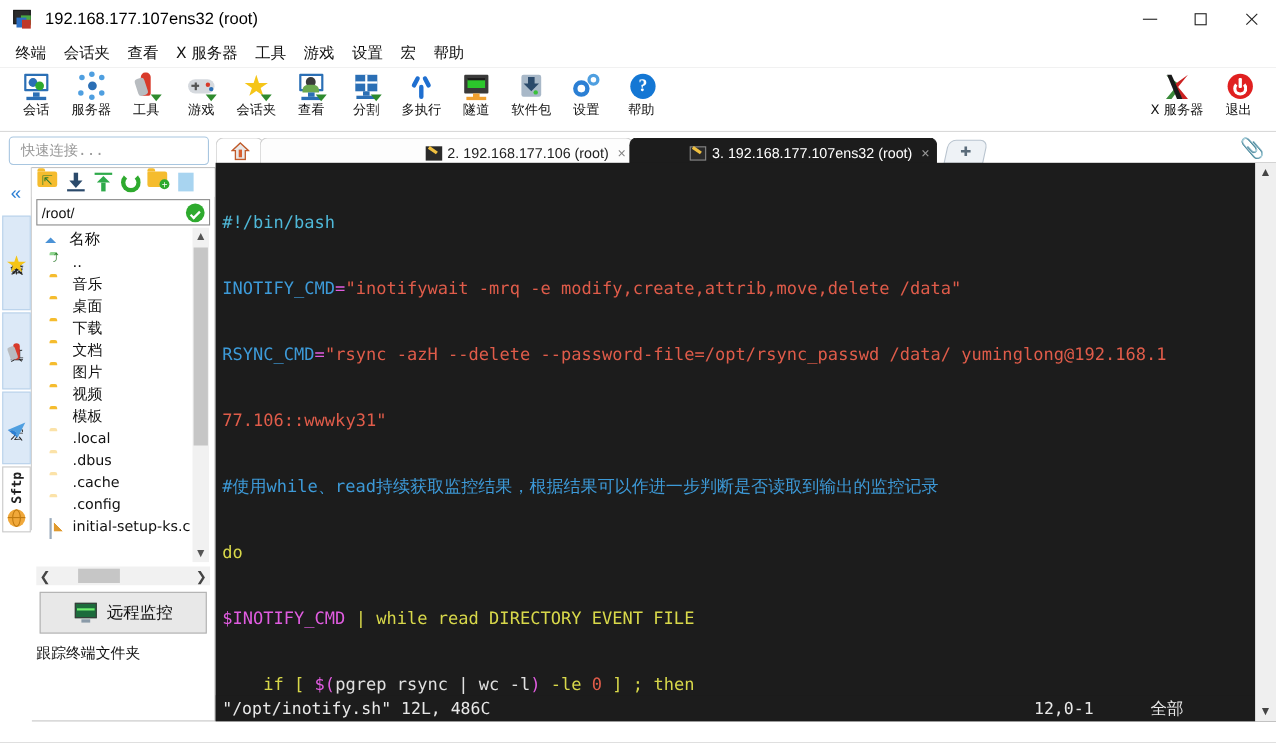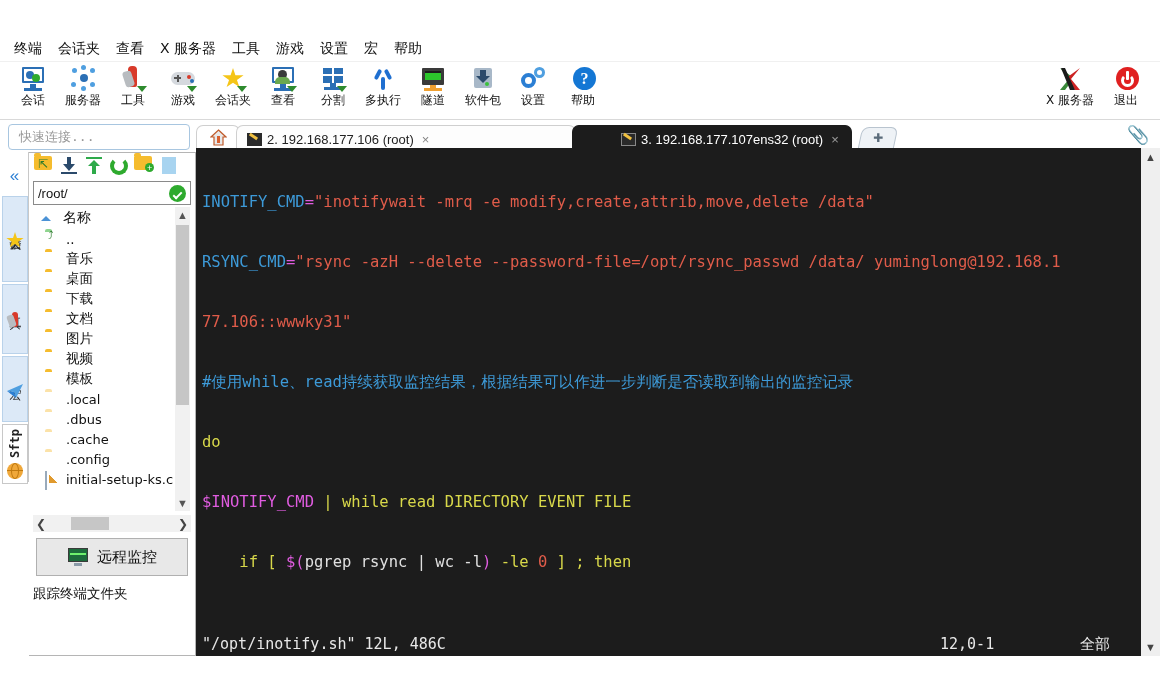--- a/index.html
+++ b/index.html
@@ -233,21 +233,21 @@
     position: absolute; left: 196px; top: 120px; width: 964px; height: 33px;
     background: #ffffff;
   }
   .tabstrip .bg-dark {
     position:absolute; left:0; top:0; width:100%; height:33px; background:#ffffff;
   }
   .tabwrap { position: absolute; left: 0; top: 0; height: 33px; display: flex; align-items: flex-end; }
   .tab {
     height: 28px; display: flex; align-items: center; padding: 0 6px 0 10px;
     border-top-left-radius: 7px; border-top-right-radius: 7px;
-    position: relative; margin-right: -4px;
+    position: relative; margin-right: -4px; justify-content: flex-end;
   }
   .tab.home { background: #fff; width: 44px; justify-content:center; padding:0; border:1px solid #cfcfcf; border-bottom:none;}
   .tab.inactive { background: #fdfdfd; border:1px solid #cfcfcf; border-bottom:none; color:#222;}
   .tab.active { background: #1c1c1c; color:#fff; border:1px solid #1c1c1c; border-bottom:none;}
   .tab .ticon { width:15px; height:13px; margin-right:5px; position:relative; flex:none;}
   .tab .tlbl { font-size:13px; white-space:nowrap; font-family:"Liberation Sans", sans-serif;}
   .tab .tclose { margin-left:8px; font-size:13px; opacity:.55; }
   .tab.newtab {
     width: 36px; height:22px; background:#eef2f6; border:1px solid #b9c4cf;
     justify-content:center; padding:0; color:#5a6b7a; font-size:12px;
@@ -288,33 +288,53 @@
     position:absolute; left:0; bottom:0; width:945px; height:24px; background:#1c1c1c;
     display:flex; align-items:center;
   }
   .statusbar .sl {
     font-family:"DejaVu Sans Mono", monospace; font-size:15px; color:#e8e8e8; margin-left:6px;
   }
   .statusbar .sr1 {
     position:absolute; left:744px; font-family:"DejaVu Sans Mono", monospace; font-size:15px; color:#e8e8e8;
   }
   .statusbar .sr2 {
-    position:absolute; left:884px; font-family:Liberation Serif, serif; font-size:15px; color:#e8e8e8;
+    position:absolute; left:850px; font-family:Liberation Serif, serif; font-size:15px; color:#e8e8e8;
   }
 
   
   .bottomstrip {
     position:absolute; left:0; top:656px; width:1160px; height:19px; background:#fff;
   }
 </style>
 </head>
 <body>
 
 <div id="app">
 
+  <div class="titlebar">
+    <div class="app-icon">
+      <div class="scr"></div>
+        <div class="g"></div>
+        <div class="b"></div>
+        <div class="r"></div>
+    </div>
+    <div class="title-text">192.168.177.107ens32 (root)</div>
+    <div class="win-btns">
+      <div class="win-btn">
+          <div class="wb-min"></div>
+        </div>
+      <div class="win-btn">
+          <div class="wb-max"></div>
+        </div>
+      <div class="win-btn close">
+          <div class="wb-close"></div>
+        </div>
+    </div>
+  </div>
 
   <div class="menubar">
     <div class="menu-item">终端</div>
     <div class="menu-item">会话夹</div>
     <div class="menu-item">查看</div>
     <div class="menu-item">X 服务器</div>
     <div class="menu-item">工具</div>
     <div class="menu-item">游戏</div>
     <div class="menu-item">设置</div>
     <div class="menu-item">宏</div>
@@ -668,20 +688,21 @@
 
       <div class="tab newtab" style="margin-left:12px;margin-bottom:4px;">
         <span>✚</span>
       </div>
     </div>
     <div class="clipbtn">📎</div>
   </div>
 
   <div class="terminal">
     <div class="termtext">
+      <div class="line"><span class="c-cyan">#!/bin/bash</span></div>
       <div class="line"><span class="c-blue">INOTIFY_CMD</span><span class="c-mag">=</span><span class="c-red">"inotifywait -mrq -e modify,create,attrib,move,delete /data"</span></div>
       <div class="line"><span class="c-blue">RSYNC_CMD</span><span class="c-mag">=</span><span class="c-red">"rsync -azH --delete --password-file=/opt/rsync_passwd /data/ yuminglong@192.168.1</span></div>
       <div class="line"><span class="c-red">77.106::wwwky31"</span></div>
       <div class="line"><span class="c-blue">#使用while、read持续获取监控结果，根据结果可以作进一步判断是否读取到输出的监控记录</span></div>
       <div class="line"><span class="c-yel">do</span></div>
       <div class="line"><span class="c-mag">$INOTIFY_CMD</span><span class="c-yel"> | </span><span class="c-yel">while read DIRECTORY EVENT FILE</span></div>
       <div class="line"><span class="c-yel">    if [ </span><span class="c-mag">$(</span><span class="c-wht">pgrep rsync | wc -l</span><span class="c-mag">)</span><span class="c-yel"> -le </span><span class="c-red">0</span><span class="c-yel"> ] ; then</span></div>
       
       
       

